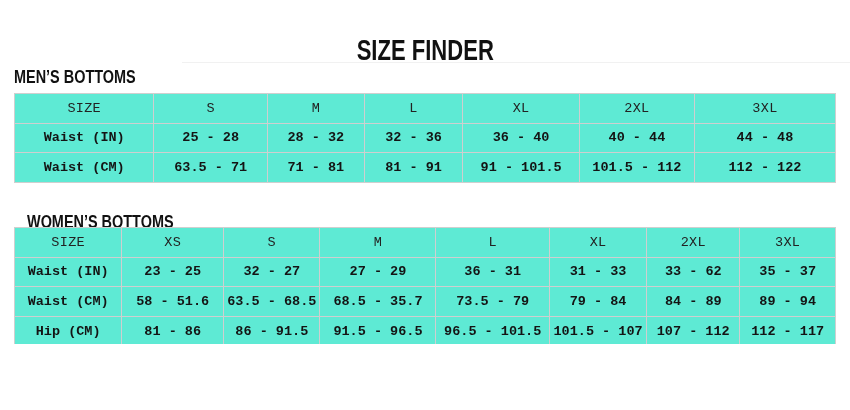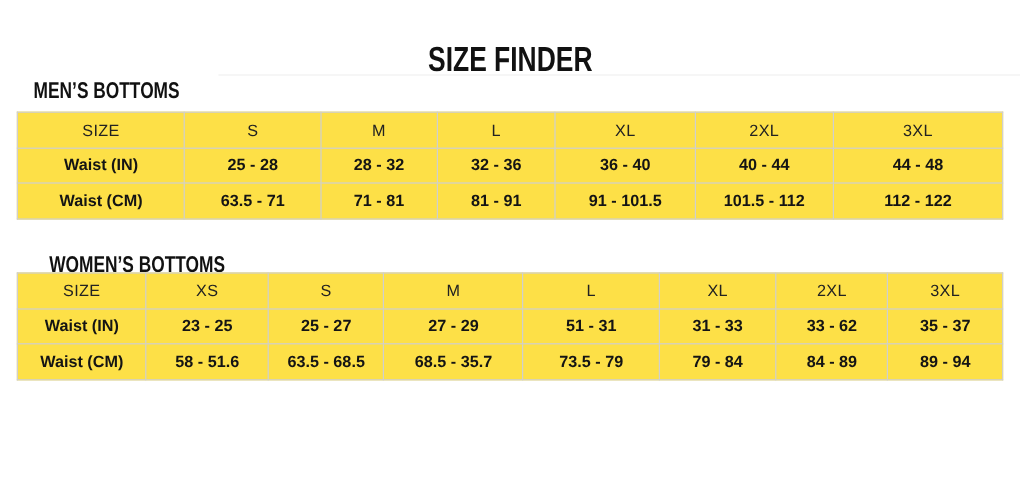--- a/index.html
+++ b/index.html
@@ -30,21 +30,21 @@
     color: #111111;
   }
   .title .cx {
     display: inline-block;
     transform: scaleX(0.76);
     transform-origin: center center;
     white-space: nowrap;
   }
   .section-heading {
     position: absolute;
-    left: 28px;
+    left: 14px;
     font-size: 19px;
     font-weight: 700;
     line-height: 1.1;
     color: #111111;
   }
   .section-heading .cx {
     display: inline-block;
     transform: scaleX(0.76);
     transform-origin: left center;
     white-space: nowrap;
@@ -68,21 +68,22 @@
     left: 14px;
     right: 14px;
   }
   .table-wrap-mens   { top: 93px; }
   .table-wrap-womens { top: 227px; }
 
   table {
     width: 100%;
     border-collapse: collapse;
     table-layout: fixed;
-    background: #fde047;
+    background: #5eead4;
+    font-family: Liberation Mono, monospace;
   }
   th, td {
     border: 1px solid #cfcfcf;
     height: 28.6px;
     padding: 0 2px;
     text-align: center;
     vertical-align: middle;
     font-size: 13.5px;
     white-space: nowrap;
     overflow: hidden;
@@ -177,35 +178,45 @@
               <th>L</th>
               <th>XL</th>
               <th>2XL</th>
               <th>3XL</th>
             </tr>
           </thead>
           <tbody>
             <tr>
               <th>Waist (IN)</th>
               <td>23 - 25</td>
-              <td>25 - 27</td>
+              <td>32 - 27</td>
               <td>27 - 29</td>
-              <td>51 - 31</td>
+              <td>36 - 31</td>
               <td>31 - 33</td>
               <td>33 - 62</td>
               <td>35 - 37</td>
             </tr>
             <tr>
               <th>Waist (CM)</th>
               <td>58 - 51.6</td>
               <td>63.5 - 68.5</td>
               <td>68.5 - 35.7</td>
               <td>73.5 - 79</td>
               <td>79 - 84</td>
               <td>84 - 89</td>
               <td>89 - 94</td>
             </tr>
+            <tr>
+              <th>Hip (CM)</th>
+              <td>81 - 86</td>
+              <td>86 - 91.5</td>
+              <td>91.5 - 96.5</td>
+              <td>96.5 - 101.5</td>
+              <td>101.5 - 107</td>
+              <td>107 - 112</td>
+              <td>112 - 117</td>
+            </tr>
           </tbody>
         </table>
     </div>
   </section>
 
 </div>
 
 </body></html>

